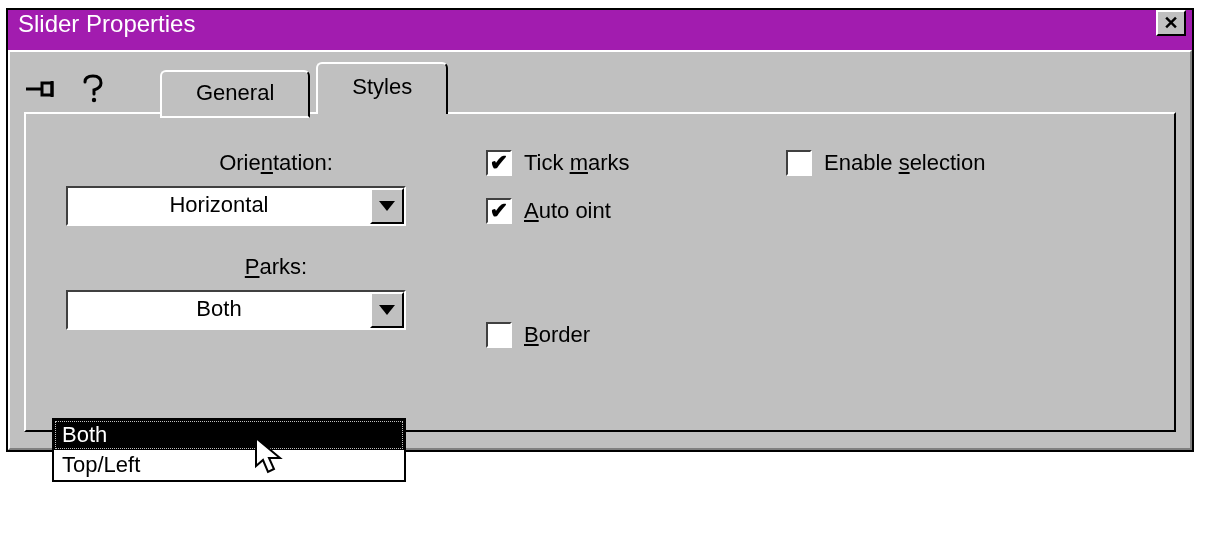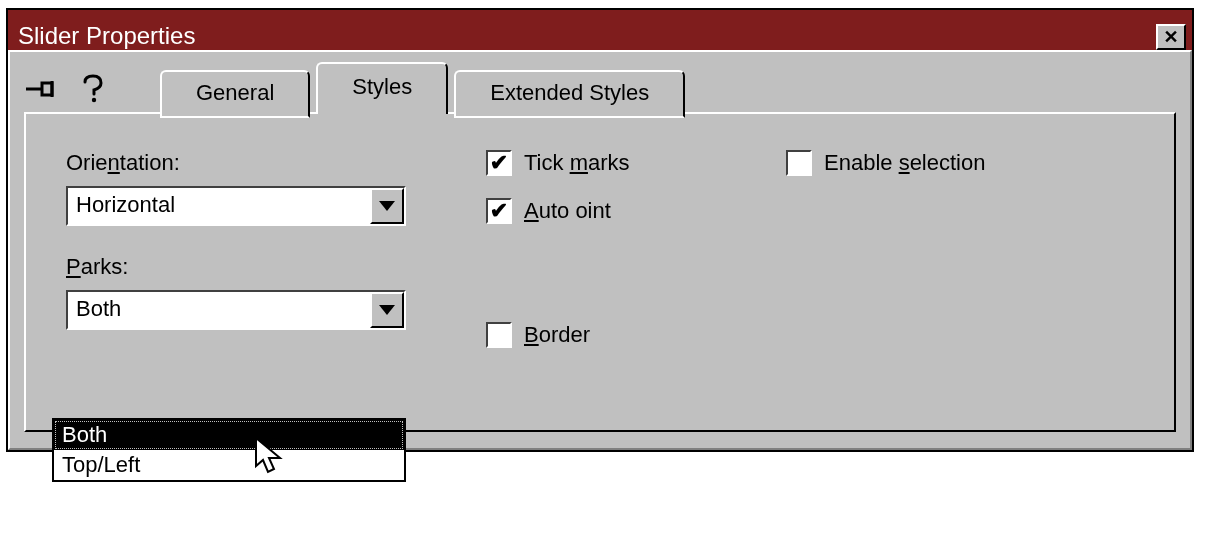--- a/index.html
+++ b/index.html
@@ -14,25 +14,25 @@
     color: #000;
   }
   .window {
     position: absolute;
     left: 6px; top: 8px;
     width: 1188px;
     border: 2px solid #000;
     background: #c0c0c0;
   }
   .titlebar {
-    background: #7f1d1d;
+    background: #a21caf;
     color: #fff;
     height: 40px;
     display: flex;
-    align-items: flex-end;
+    align-items: flex-start;
     padding: 0 6px 0 10px;
     font-size: 24px;
   }
   .titlebar .title { flex: 1; }
   .close-btn {
     width: 30px; height: 26px;
     background: #c0c0c0;
     border-top: 2px solid #fff;
     border-left: 2px solid #fff;
     border-right: 2px solid #000;
@@ -99,21 +99,21 @@
     left: 14px; right: 14px;
     top: 60px;
     bottom: 16px;
     border-top: 2px solid #fff;
     border-left: 2px solid #fff;
     border-right: 2px solid #000;
     border-bottom: 2px solid #000;
     padding: 36px 40px 24px 40px;
   }
   .row { display: flex; align-items: flex-start; }
-  .col { display: flex; flex-direction: column; }
+  .col { display: flex; flex-direction: column; text-align: center; }
   .label { margin-bottom: 10px; }
   .underline-letter { text-decoration: underline; }
   .dropdown {
     display: flex;
     width: 340px;
     height: 40px;
     border-top: 2px solid #404040;
     border-left: 2px solid #404040;
     border-right: 2px solid #fff;
     border-bottom: 2px solid #fff;
@@ -213,23 +213,20 @@
       </span>
     </div>
 
     <div class="tab-strip">
       <div class="tab inactive">
         <span>General</span>
       </div>
       <div class="tab active">
         <span>Styles</span>
       </div>
-      <div class="tab inactive">
-        <span>Extended Styles</span>
-      </div>
     </div>
 
     <div class="tab-panel">
       <div class="row">
 
         <div class="col left-col">
           <div class="field-block">
             <div class="label">
               <span>Orie</span><span class="underline-letter">n</span><span>tation:</span>
             </div>

